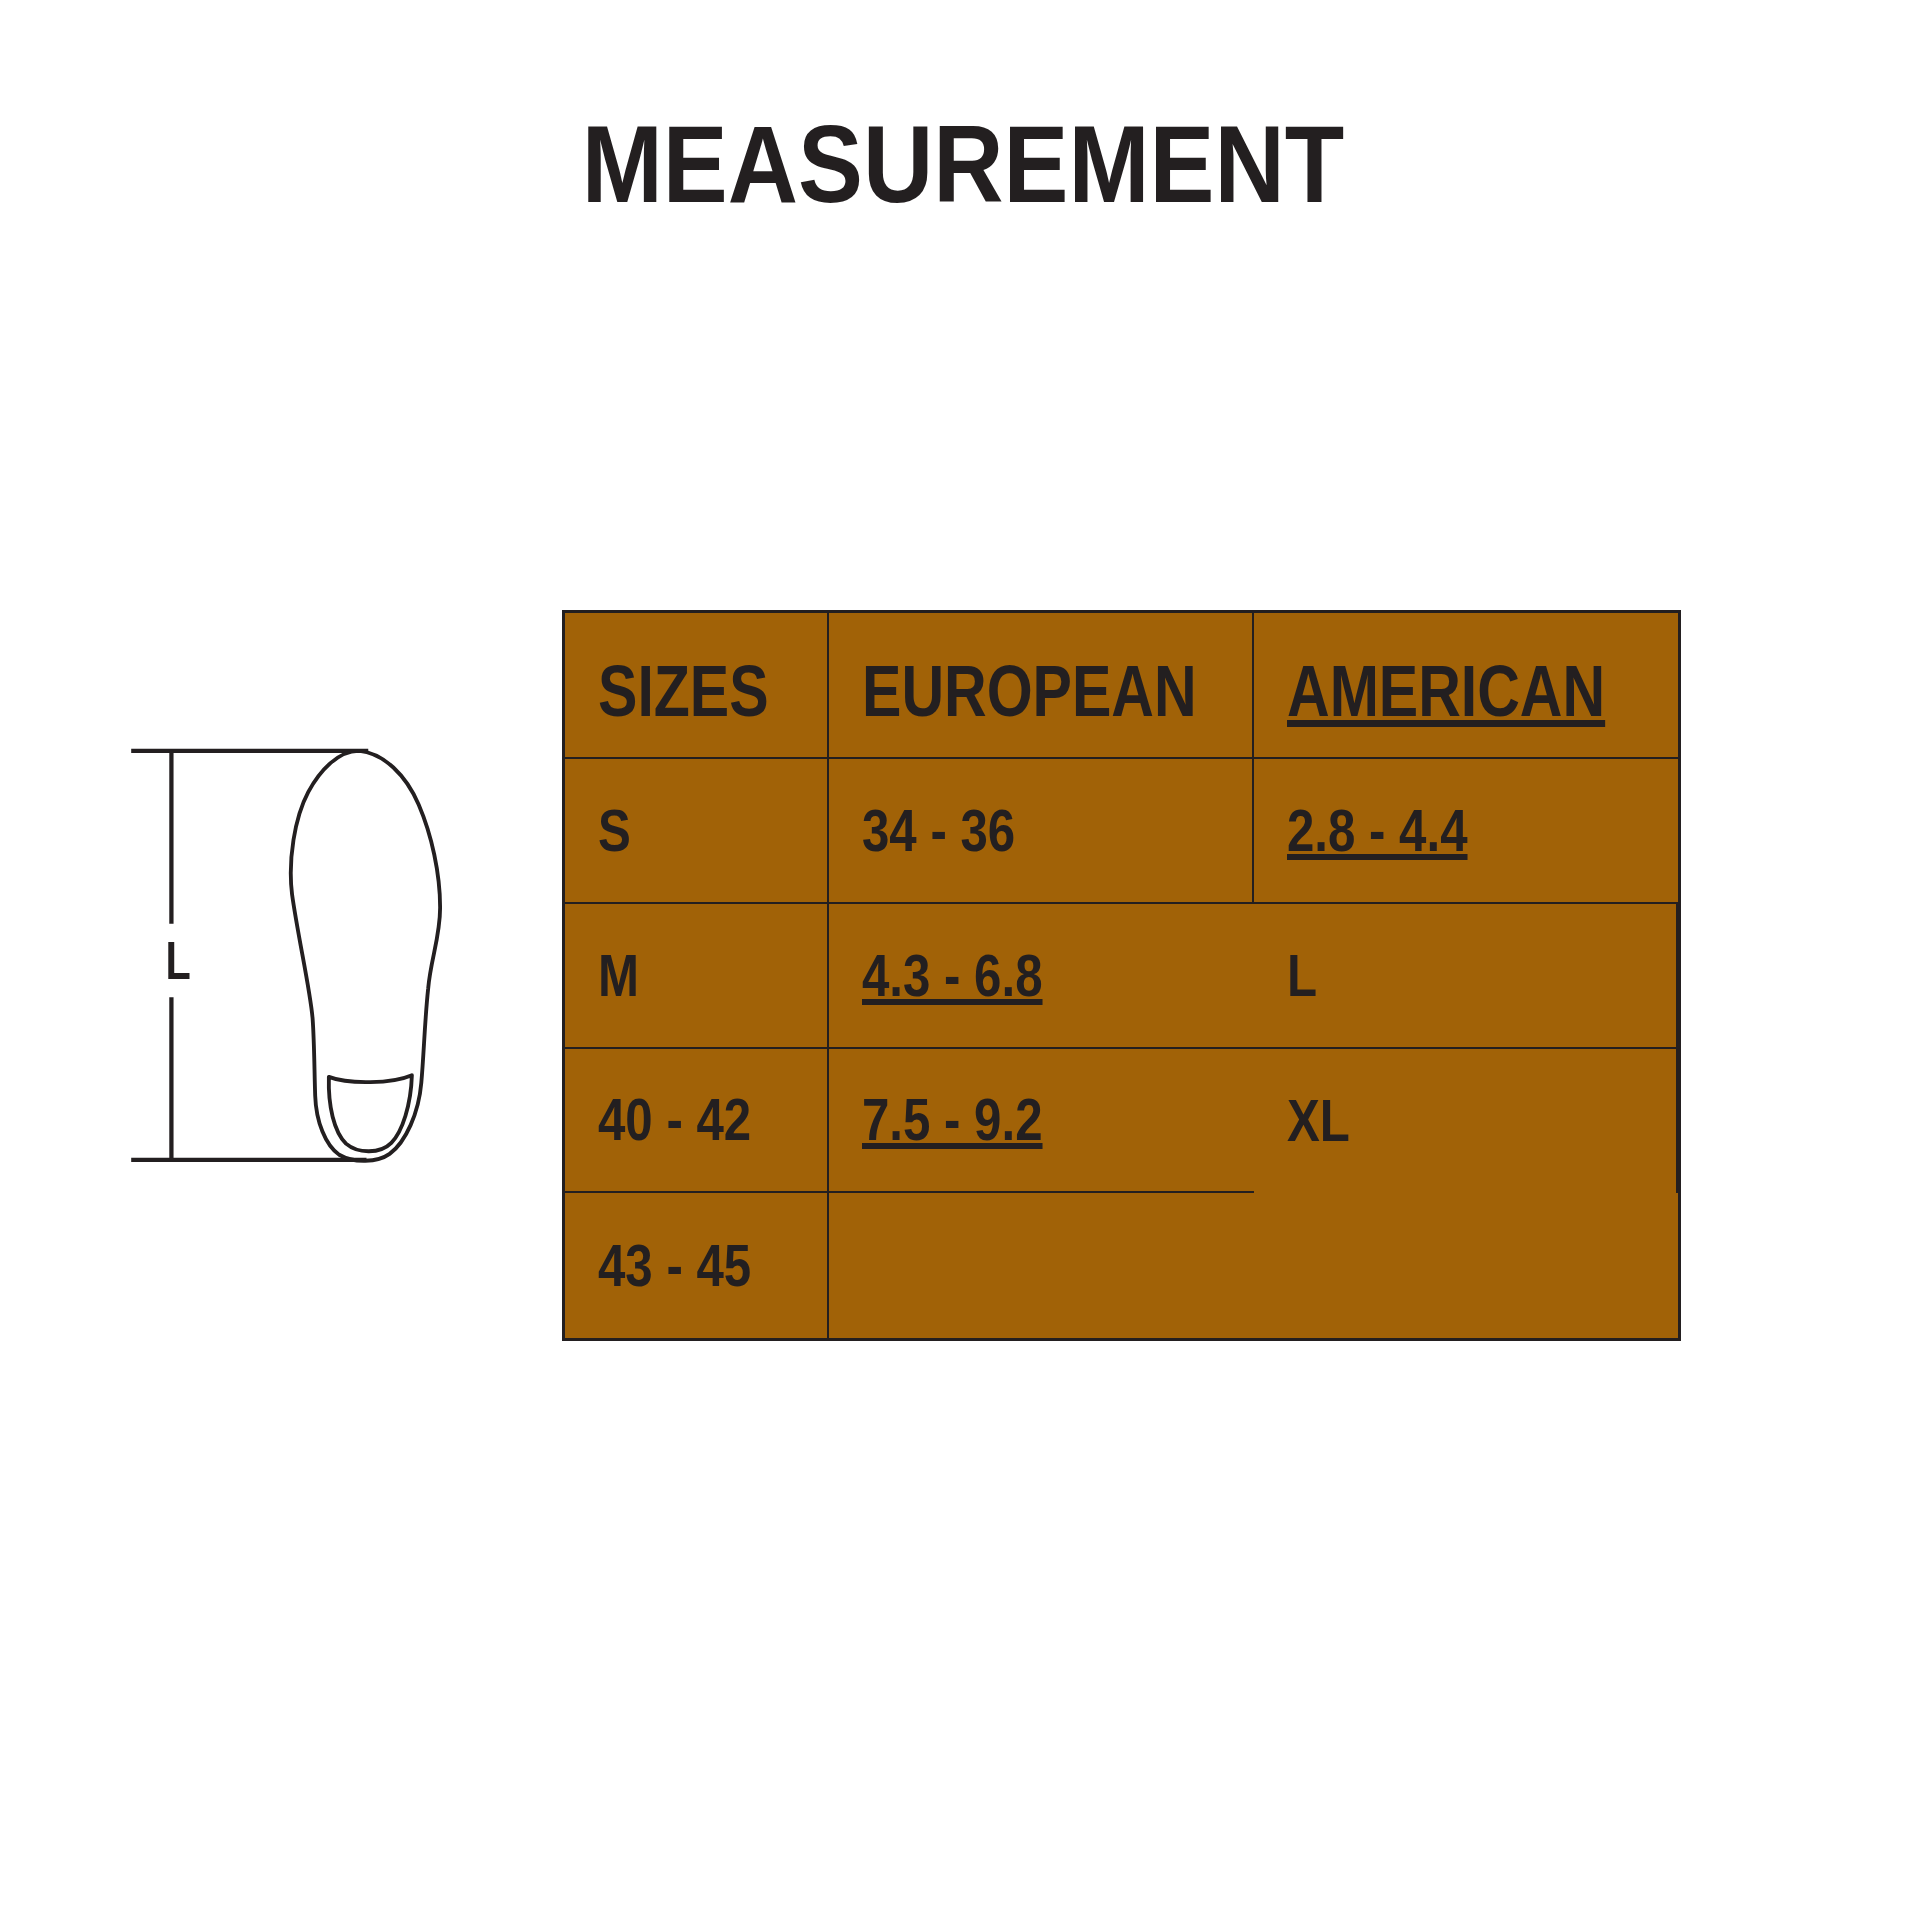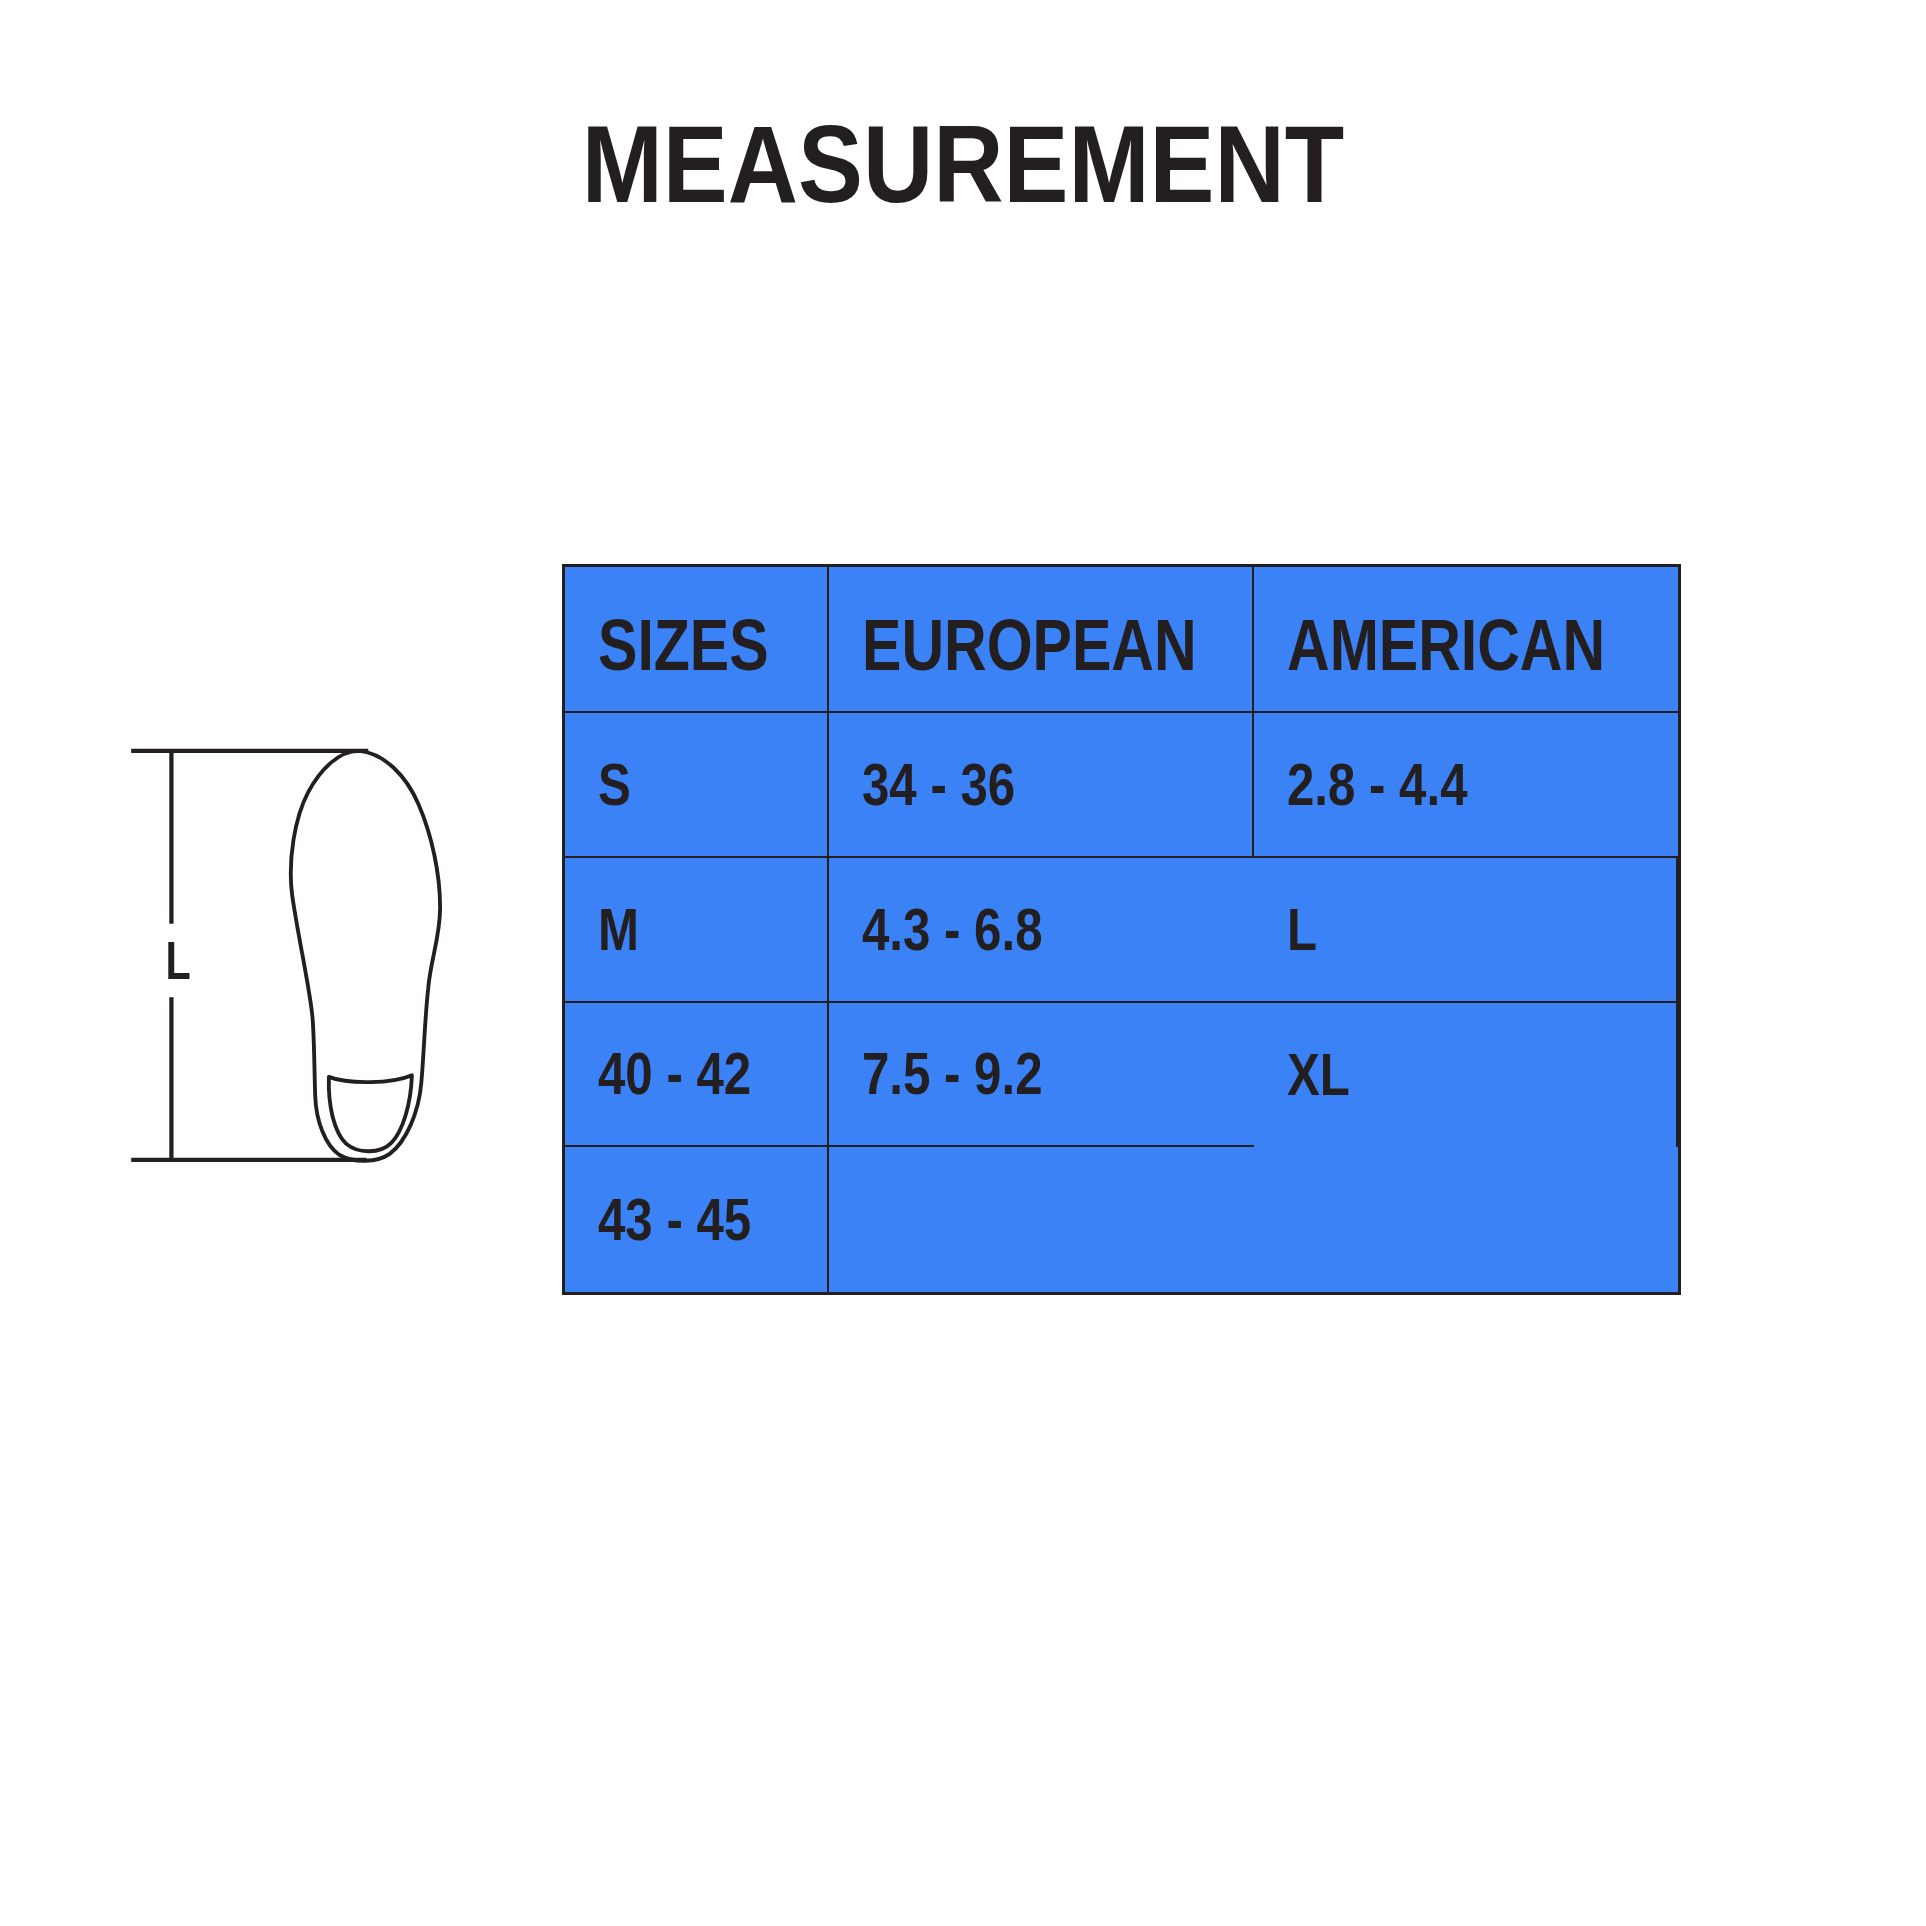--- a/index.html
+++ b/index.html
@@ -34,40 +34,40 @@
   .diagram {
     position: absolute;
     left: 120px;
     top: 732px;
     width: 351px;
     height: 445px;
   }
   .size-table {
     position: absolute;
     left: 562px;
-    top: 564px;
+    top: 610px;
     width: 1119px;
     height: 731px;
     box-sizing: border-box;
     border: 3.4px solid #231f20;
     display: grid;
     grid-template-columns: 264px 425px 1fr;
     grid-template-rows: 146px repeat(4, 1fr);
-    background: #3b82f6;
+    background: #a16207;
   }
   .cell {
     box-sizing: border-box;
     border-right: 2.6px solid #231f20;
     border-bottom: 2.6px solid #231f20;
     display: flex;
     align-items: center;
     padding-left: 33px;
     overflow: hidden;
   }
-  .cell.col-last { border-right: none; }
+  .cell.col-last { border-right: none; text-decoration: underline; }
   .cell.row-last { border-bottom: none; text-align: right; }
   .cell.header {
     font-size: 72px;
     font-weight: 700;
     padding-top: 12px;
   }
   .cell.data {
     font-size: 60px;
     font-weight: 700;
   }

